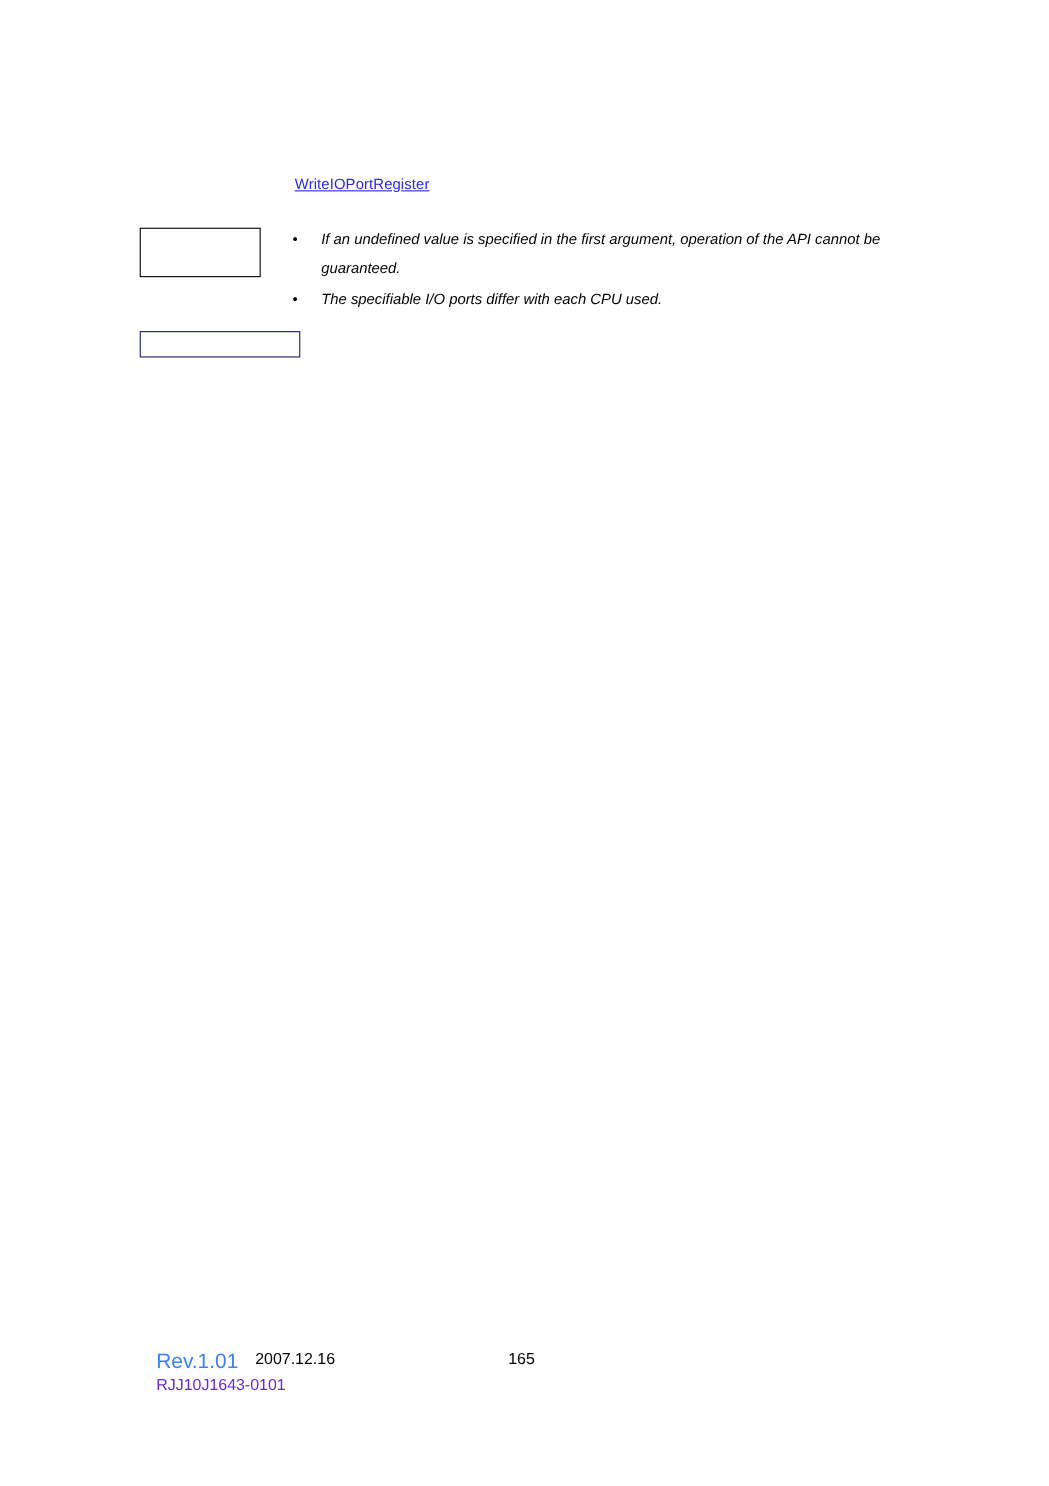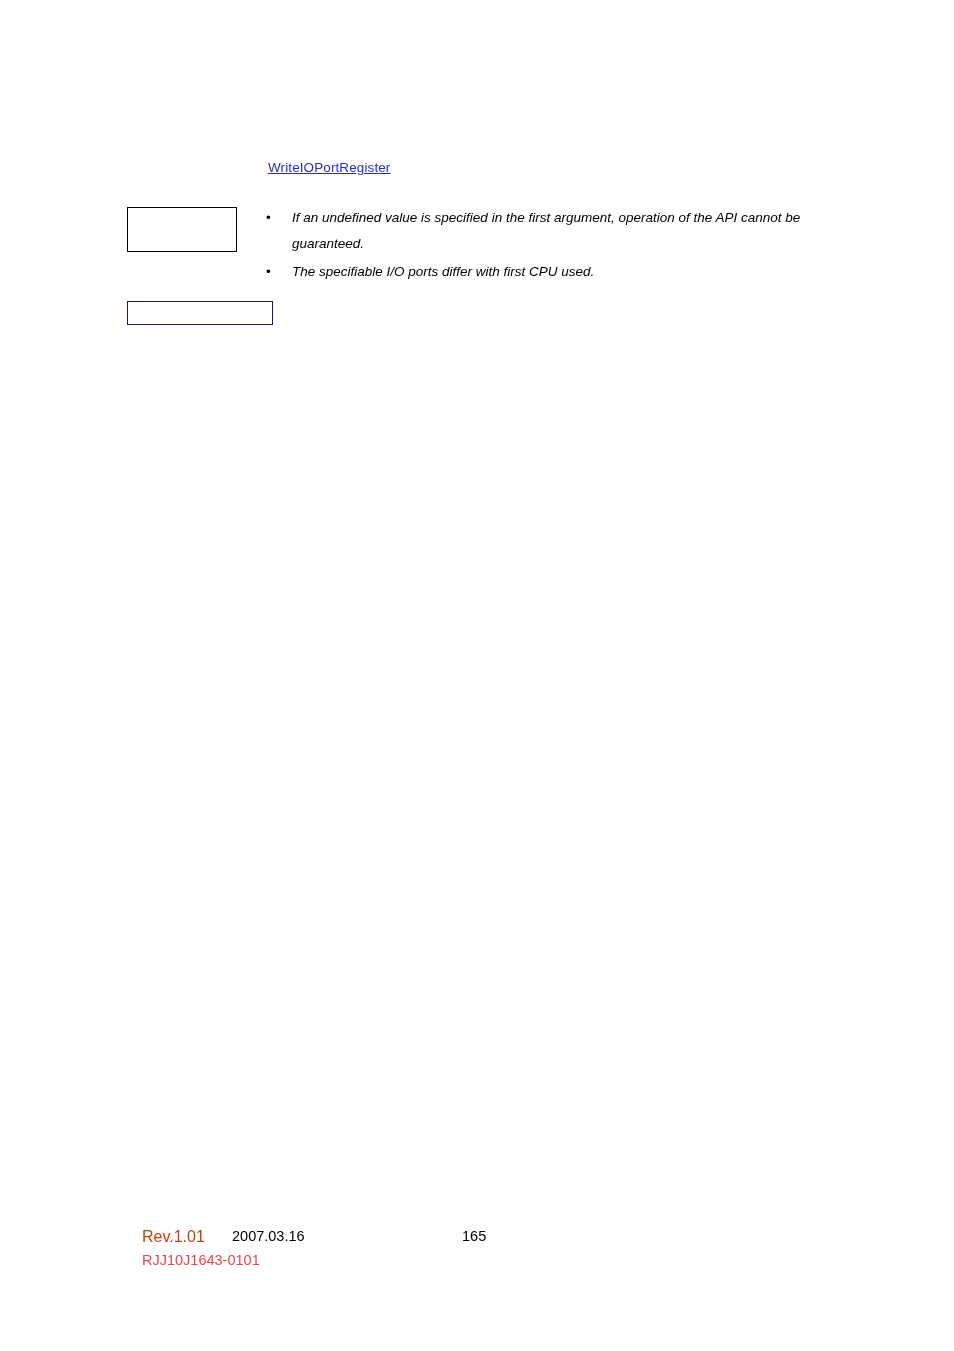--- a/index.html
+++ b/index.html
@@ -89,22 +89,22 @@
     position: absolute;
     left: 0;
     top: 1228px;
     width: 954px;
     height: 60px;
   }
   .footer-rev {
     position: absolute;
     left: 142px;
     top: 0px;
-    font-size: 16px;
-    color: #c2410c;
+    font-size: 19px;
+    color: #3b82f6;
     white-space: nowrap;
   }
   .footer-date {
     position: absolute;
     left: 232px;
     top: 0px;
     font-size: 14.5px;
     color: #000000;
     white-space: nowrap;
   }
@@ -114,21 +114,21 @@
     top: 0px;
     font-size: 14.5px;
     color: #000000;
     white-space: nowrap;
   }
   .footer-docnum {
     position: absolute;
     left: 142px;
     top: 24px;
     font-size: 14.5px;
-    color: #ef4444;
+    color: #6d28d9;
     white-space: nowrap;
   }
 </style>
 </head>
 <body>
 
 <div class="page">
 
   <a class="doc-link" href="#">WriteIOPortRegister</a>
 
@@ -136,28 +136,28 @@
     <span></span>
   </div>
 
   <div class="notes">
     <div class="note-item">
       <span class="note-bullet">•</span>
       <span class="note-text">If an undefined value is specified in the first argument, operation of the API cannot be guaranteed.</span>
     </div>
     <div class="note-item">
       <span class="note-bullet">•</span>
-      <span class="note-text">The specifiable I/O ports differ with first CPU used.</span>
+      <span class="note-text">The specifiable I/O ports differ with each CPU used.</span>
     </div>
   </div>
 
   <div class="box-second-label">
     <span></span>
   </div>
 
   <div class="footer">
     <span class="footer-rev">Rev.1.01</span>
-    <span class="footer-date">2007.03.16</span>
+    <span class="footer-date">2007.12.16</span>
     <span class="footer-page">165</span>
     <span class="footer-docnum">RJJ10J1643-0101</span>
   </div>
 
 </div>
 
 </body></html>

